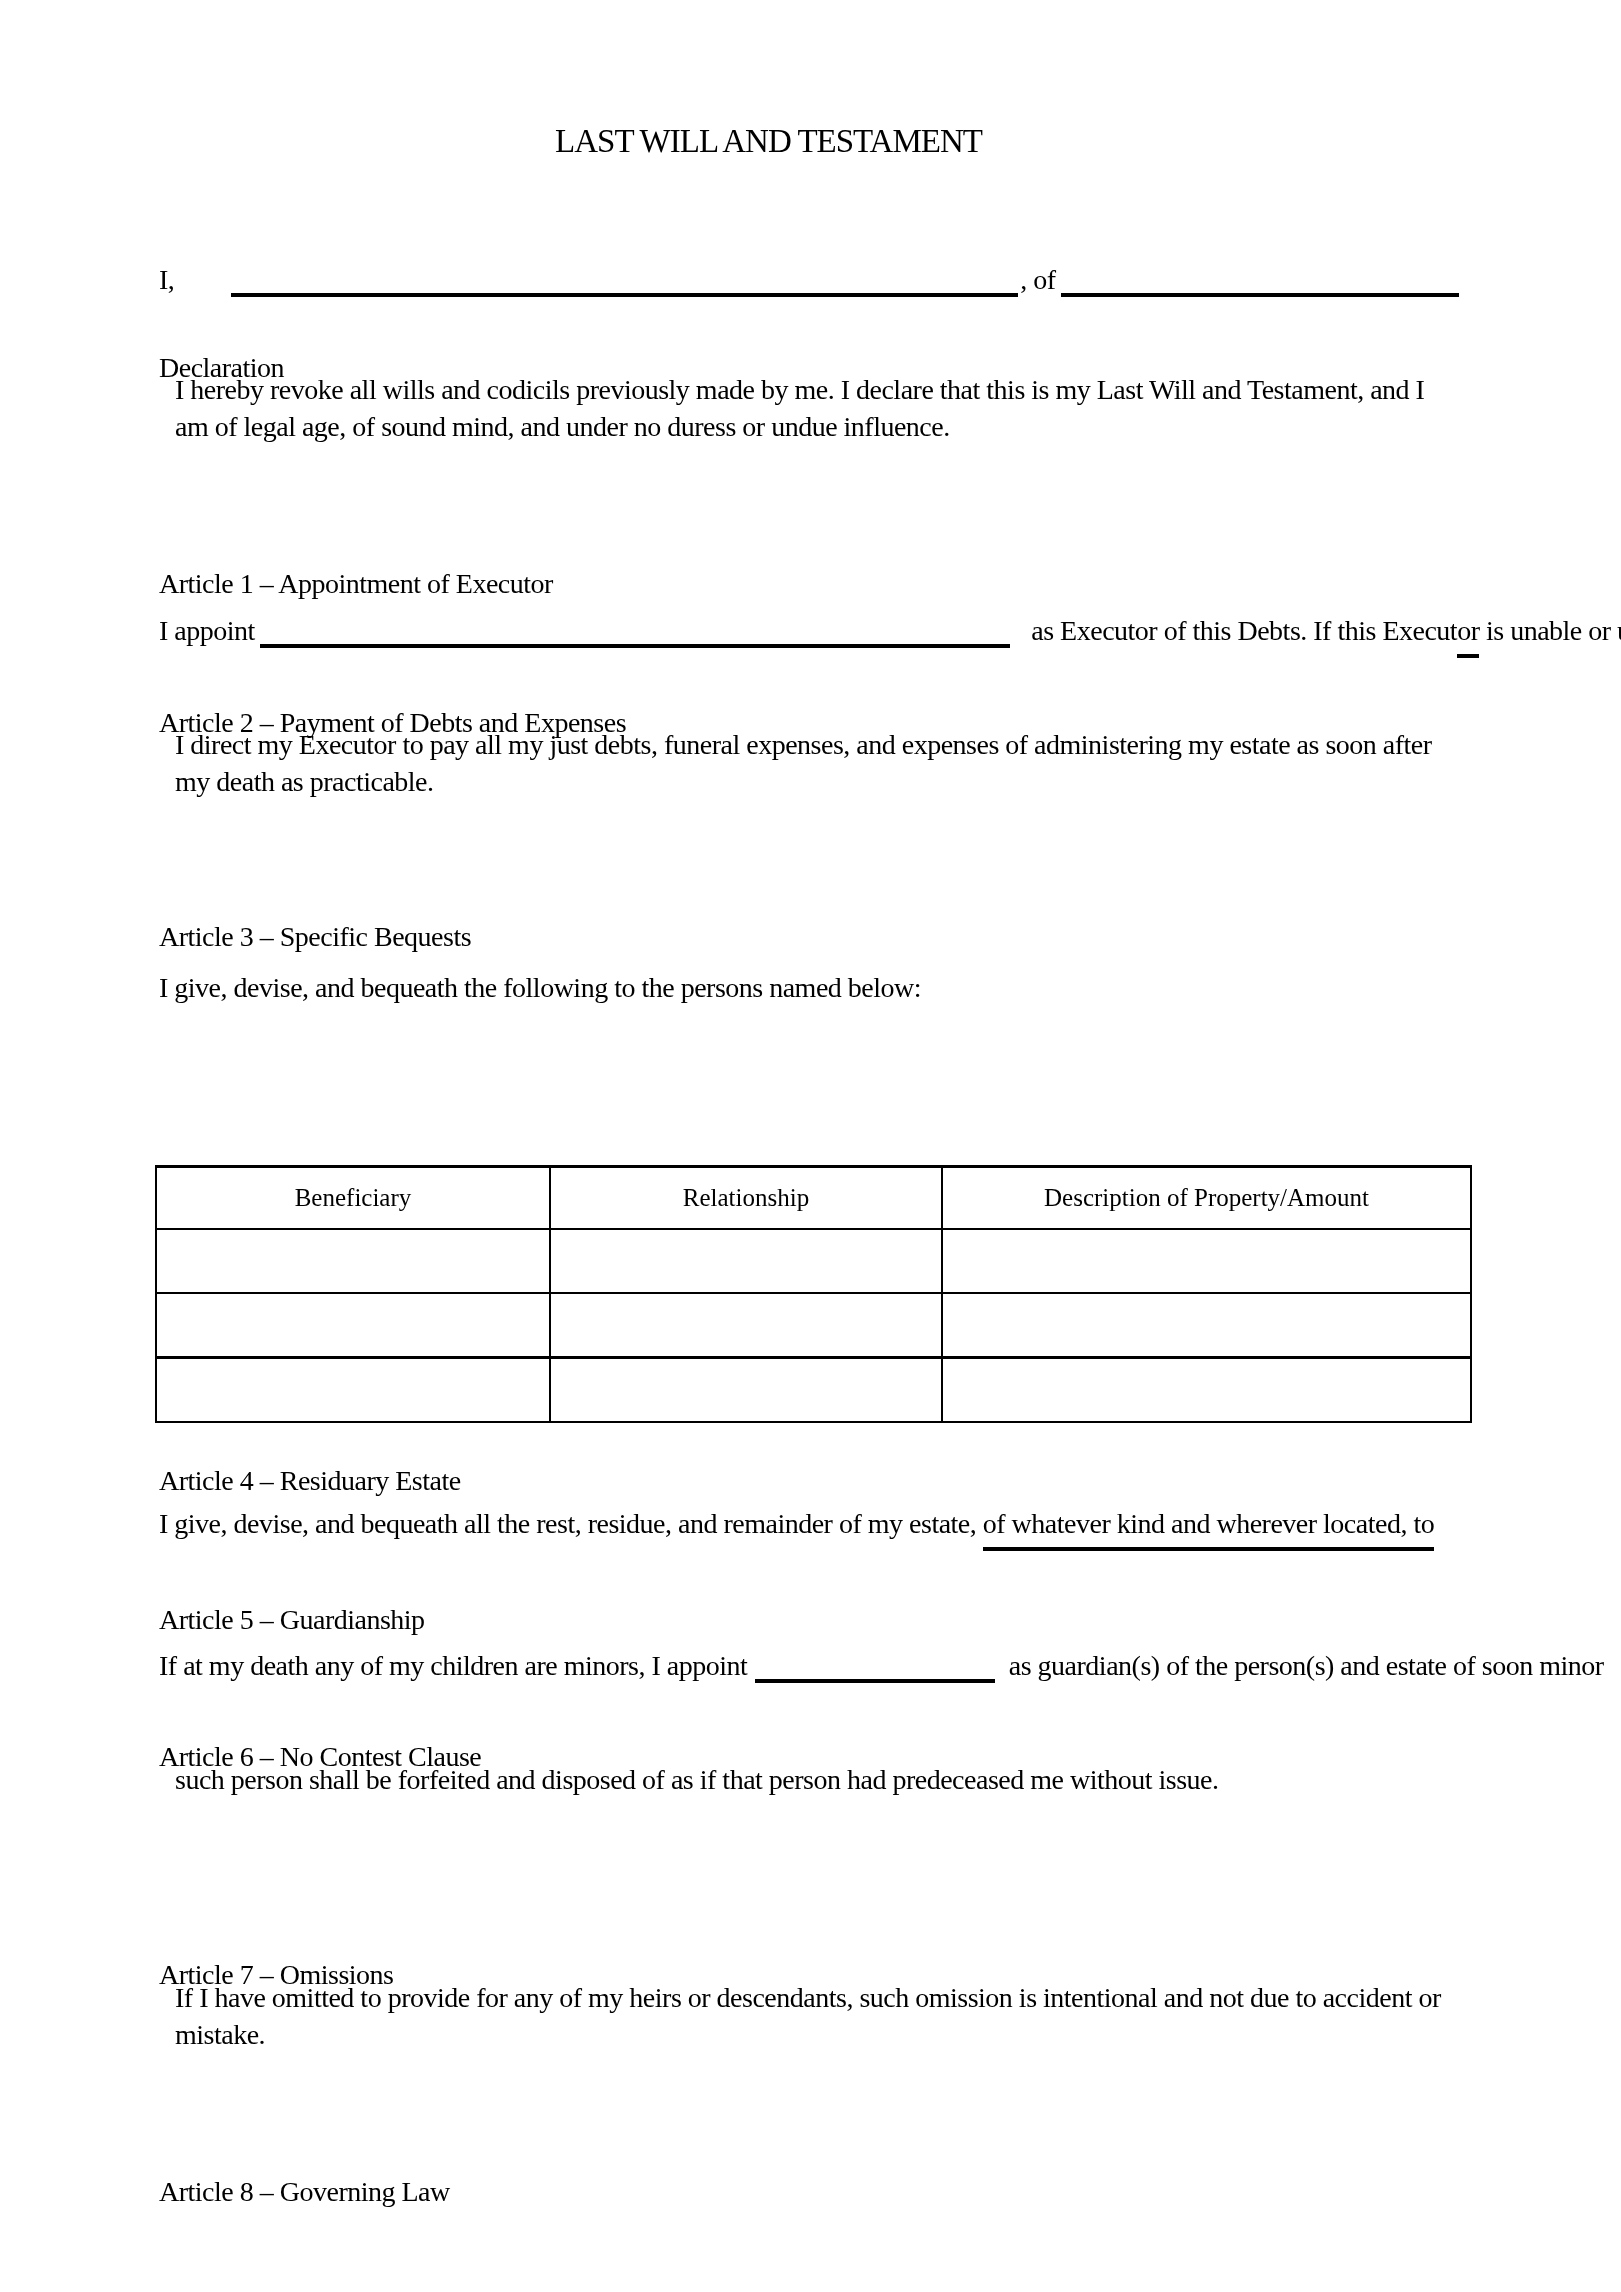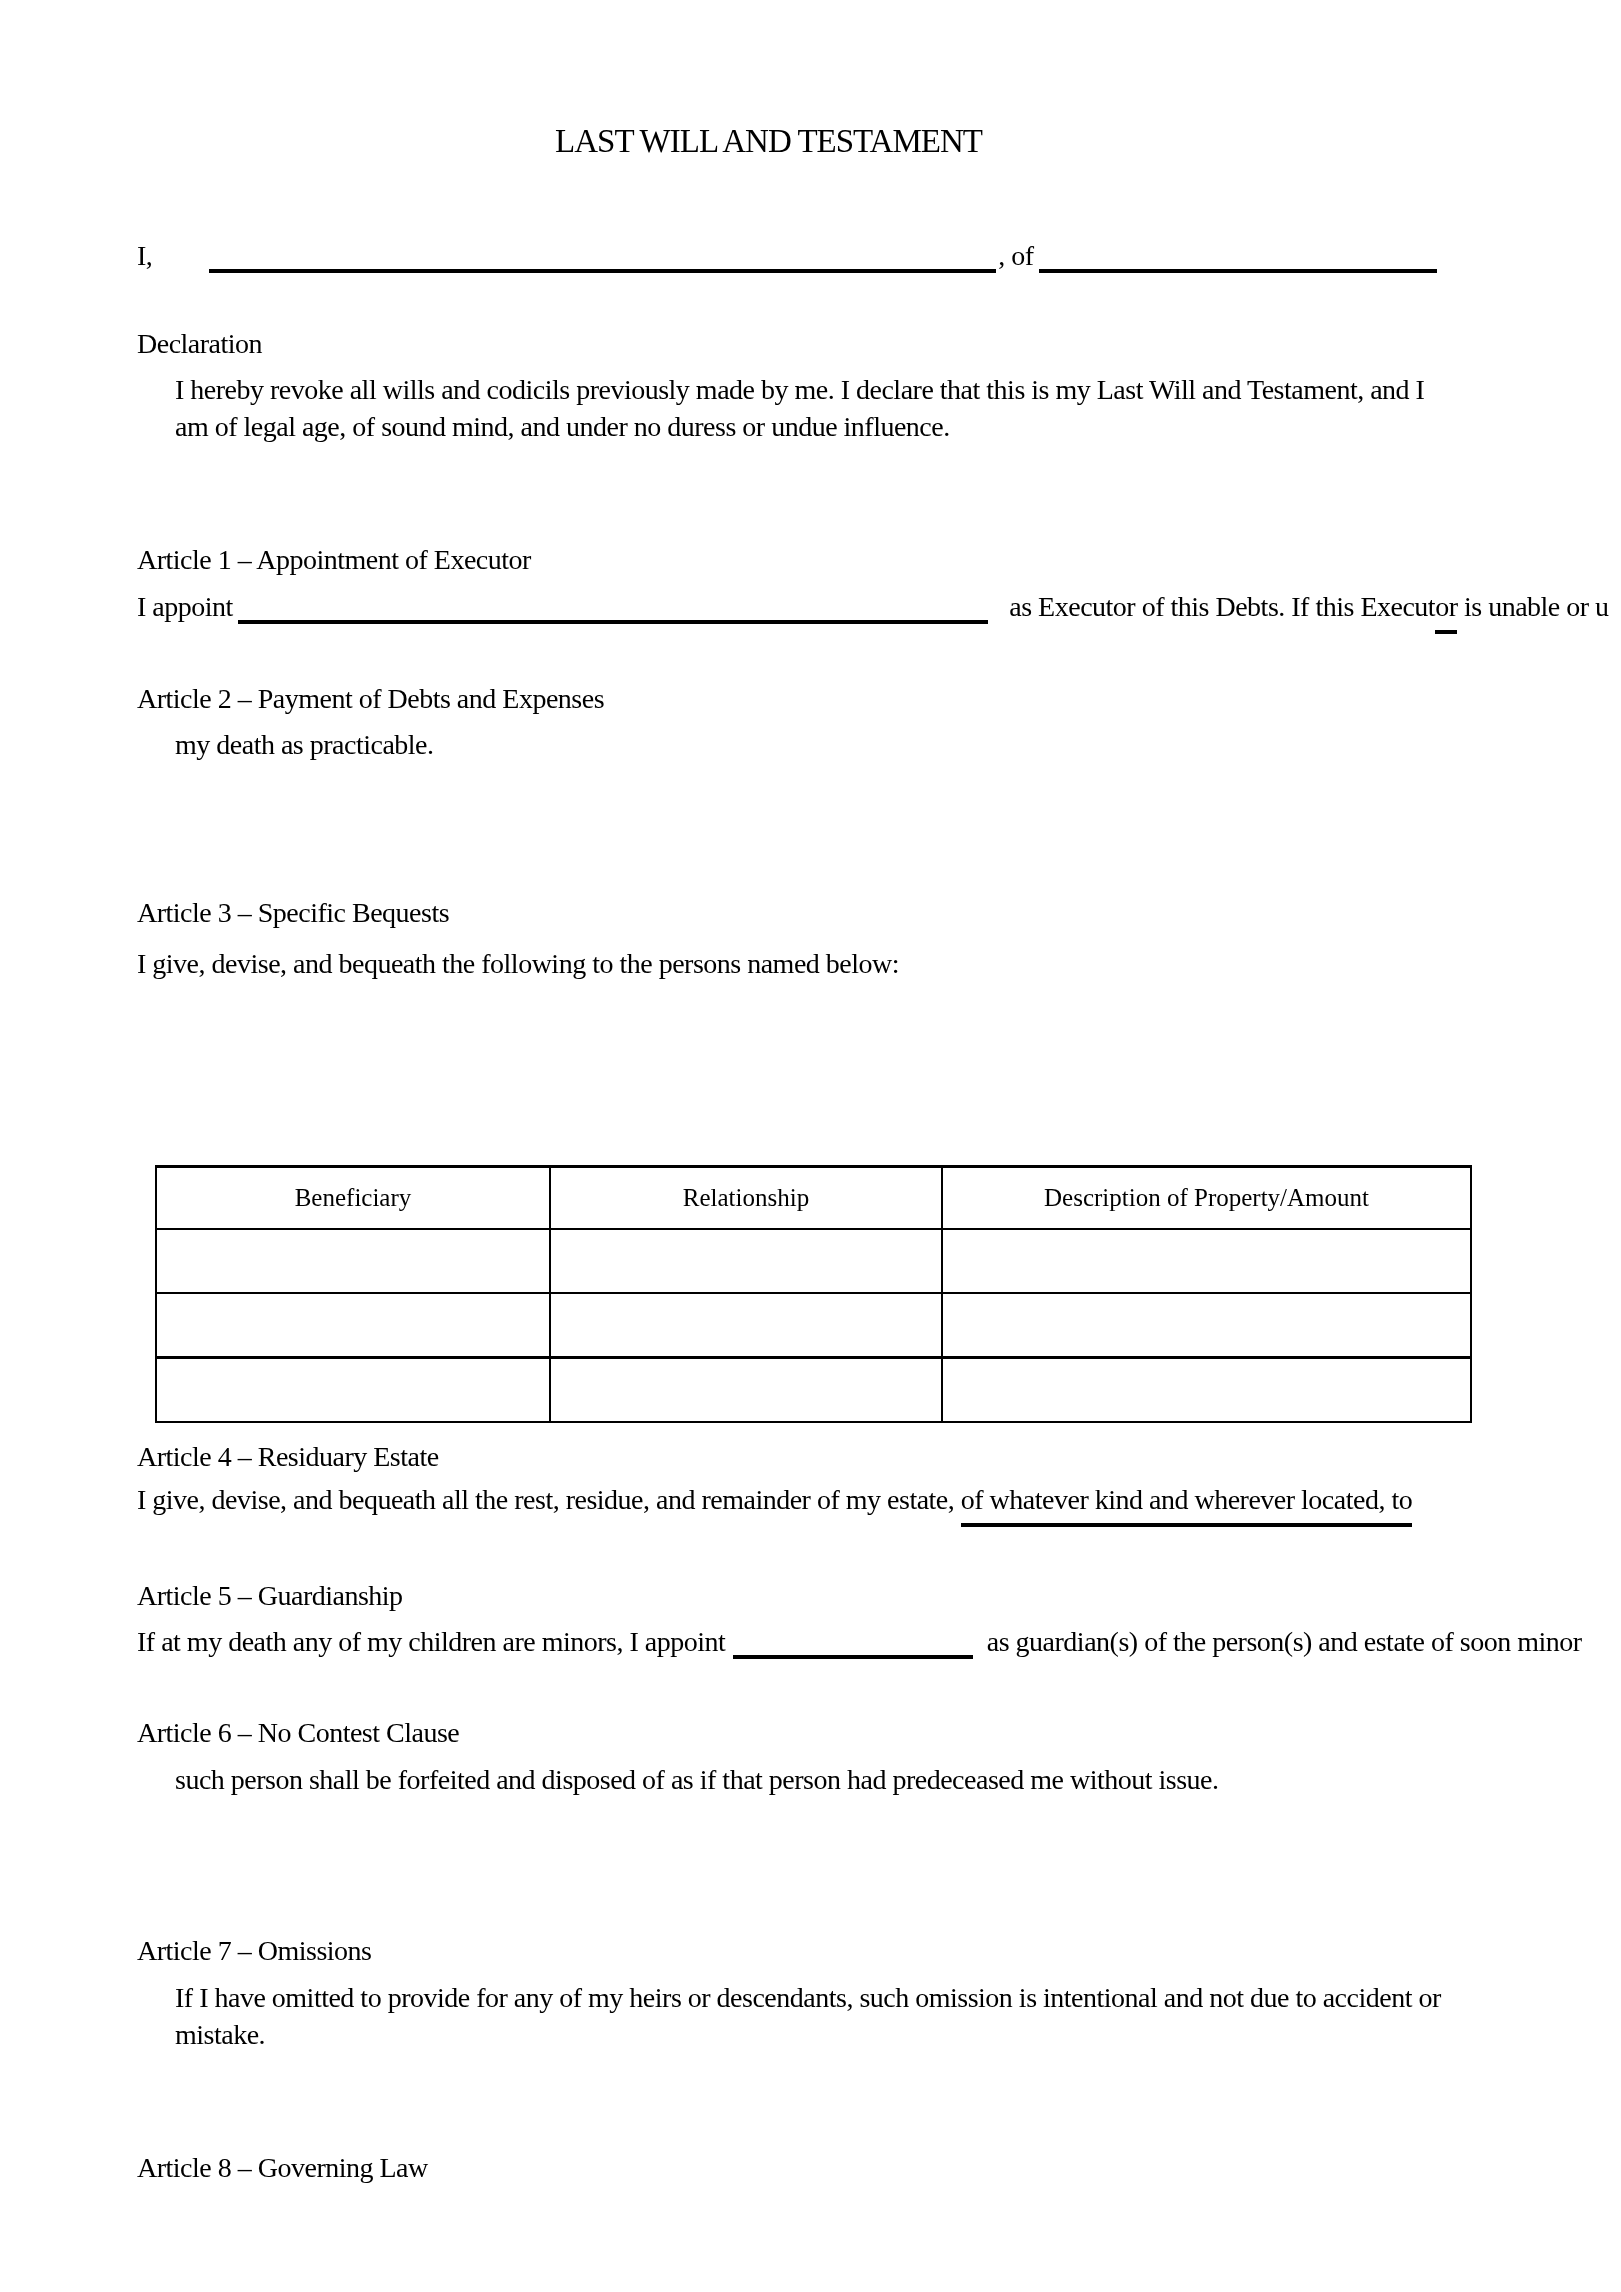--- a/index.html
+++ b/index.html
@@ -13,23 +13,24 @@
     font-size:28px;
     letter-spacing:-0.5px;
   }
   .title {
     position:absolute; left:0; top:123px; width:1537px;
     text-align:center;
     font-size:33px; letter-spacing:-1px;
     white-space:nowrap;
   }
   .line {
-    position:absolute; left:137px;
+    position:absolute; left:159px;
     white-space:nowrap;
     line-height:37px;
+    margin-top:24px;
   }
   .para {
     position:absolute; left:155px;
   }
   .pline {
     line-height:37px;
     white-space:nowrap;
     margin-left:20px;
   }
   .blank {
@@ -78,20 +79,21 @@
   <div class="para" style="top:371px">
     <div class="pline">I hereby revoke all wills and codicils previously made by me. I declare that this is my Last Will and Testament, and I</div>
     <div class="pline">am of legal age, of sound mind, and under no duress or undue influence.</div>
   </div>
 
   <div class="line" style="top:541px">Article 1 – Appointment of Executor</div>
   <div class="line" style="top:588px"><span>I appoint</span><span class="blank" style="width:750px;margin-left:4.9px"></span><span style="margin-left:21.6px">as Executor of this Debts. If this Execut</span><span class="ul">or</span><span> is unable or u</span></div>
 
   <div class="line" style="top:680px">Article 2 – Payment of Debts and Expenses</div>
   <div class="para" style="top:726px">
+    <div class="pline">I direct my Executor to pay all my just debts, funeral expenses, and expenses of administering my estate as soon after</div>
     <div class="pline">my death as practicable.</div>
   </div>
 
   <div class="line" style="top:894px">Article 3 – Specific Bequests</div>
   <div class="line" style="top:945px">I give, devise, and bequeath the following to the persons named below:</div>
 
   <table class="bequest-table">
     <colgroup>
         <col style="width:394px">
         <col style="width:392px">

